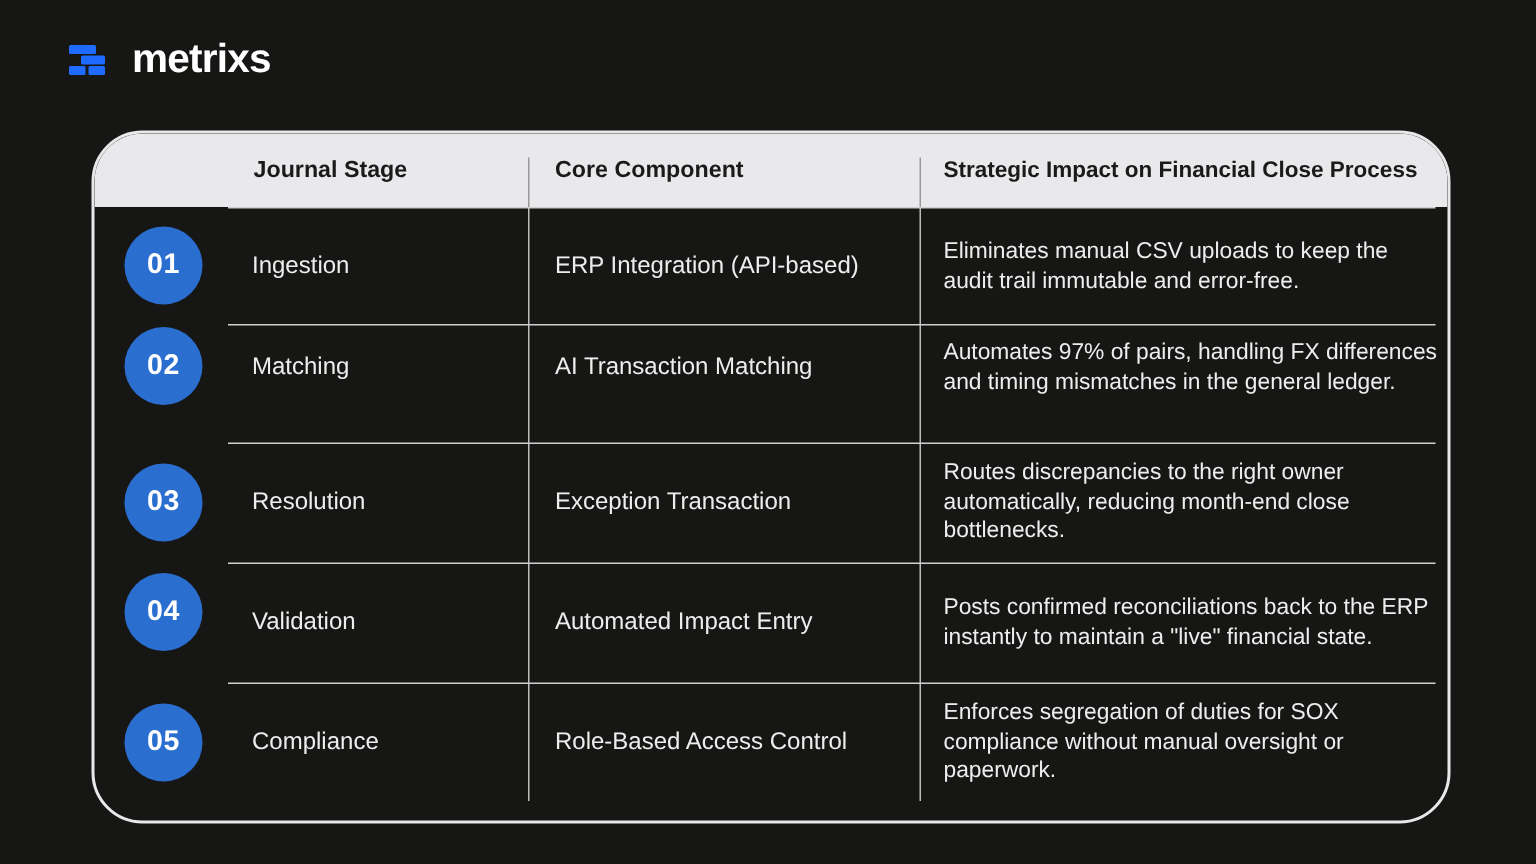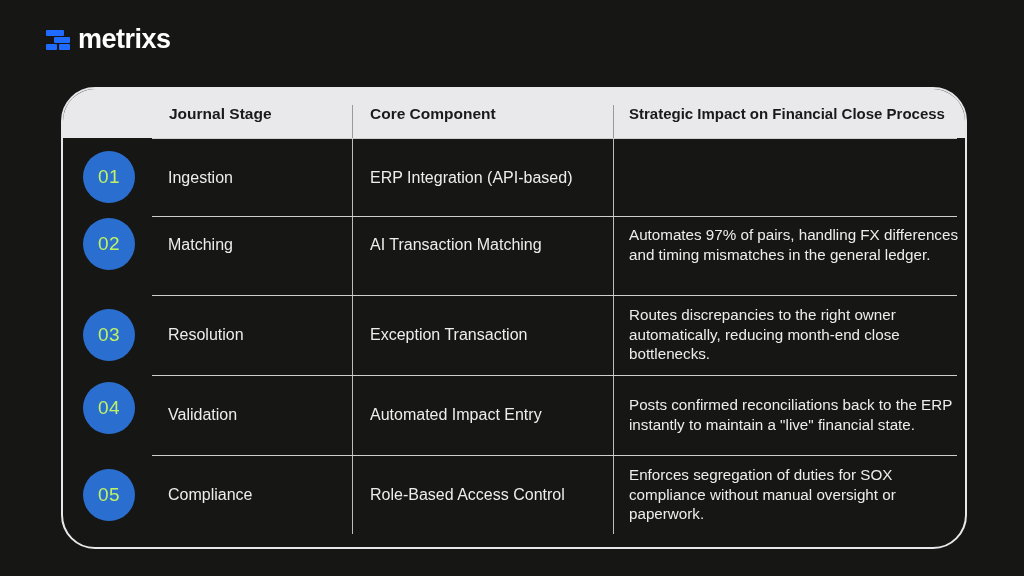--- a/index.html
+++ b/index.html
@@ -5,21 +5,21 @@
   * { box-sizing: border-box; margin: 0; padding: 0; }
   html, body { width: 1024px; height: 576px; overflow: hidden; }
   body {
     background: #161615;
     font-family: "Liberation Sans", "DejaVu Sans", sans-serif;
     color: #ececec;
     position: relative;
   }
   .logo {
     position: absolute; left: 44px; top: 26px;
-    display: flex; align-items: center; gap: 6px;
+    display: flex; align-items: center; gap: 16px;
   }
   .logo-mark { position: relative; width: 28px; height: 24px; }
   .logo-mark span { position: absolute; height: 6px; background: #1f6bff; border-radius: 1px; }
   .logo-mark .b1 { left: 2px; top: 2px; width: 18px; }
   .logo-mark .b2 { left: 10px; top: 9px; width: 16px; }
   .logo-mark .b3 { left: 2px; top: 16px; width: 11px; }
   .logo-mark .b4 { left: 15px; top: 16px; width: 11px; }
   .logo-text {
     font-size: 27px; font-weight: bold; color: #ffffff; letter-spacing: -0.5px;
     line-height: 1;
@@ -50,23 +50,23 @@
   .vline.hdr { top: 16px; height: 33px; background: #9a9a9a; }
   .vline.body { top: 49px; height: 396px; background: #bdbdbd; }
   .v1 { left: 289px; }
   .v2 { left: 550px; }
 
   .hline { position: absolute; left: 89px; width: 805px; height: 1px; background: #cfcfcf; }
 
   .row { position: absolute; left: 0; right: 0; height: 79px; }
   .num {
     position: absolute; left: 20px; width: 52px; height: 52px; border-radius: 50%;
-    background: #2a6fd0; color: #bef264;
+    background: #2a6fd0; color: #ffffff;
     display: flex; align-items: center; justify-content: center;
-    font-size: 19px; font-weight: normal; letter-spacing: 0.5px;
+    font-size: 19px; font-weight: bold; letter-spacing: 0.5px;
   }
   .cell {
     position: absolute; top: 0; height: 100%;
     display: flex; align-items: center;
     font-size: 16px; color: #ededed;
   }
   .cell.stage { left: 105px; }
   .cell.comp { left: 307px; }
   .cell.impact { left: 566px; width: 330px; font-size: 15.2px; line-height: 19.5px; }
 </style>
@@ -98,20 +98,21 @@
   <div class="hline" style="top:49px"></div>
   <div class="hline" style="top:127px"></div>
   <div class="hline" style="top:206px"></div>
   <div class="hline" style="top:286px"></div>
   <div class="hline" style="top:366px"></div>
 
   <div class="row" style="top:49px">
     <div class="num" style="top:13px">01</div>
     <div class="cell stage">Ingestion</div>
     <div class="cell comp">ERP Integration (API-based)</div>
+    <div class="cell impact">Eliminates manual CSV uploads to keep the audit trail immutable and error-free.</div>
   </div>
 
   <div class="row" style="top:116px">
     <div class="num" style="top:13px">02</div>
     <div class="cell stage">Matching</div>
     <div class="cell comp">AI Transaction Matching</div>
     <div class="cell impact">Automates 97% of pairs, handling FX differences and timing mismatches in the general ledger.</div>
   </div>
 
   <div class="row" style="top:206px">

